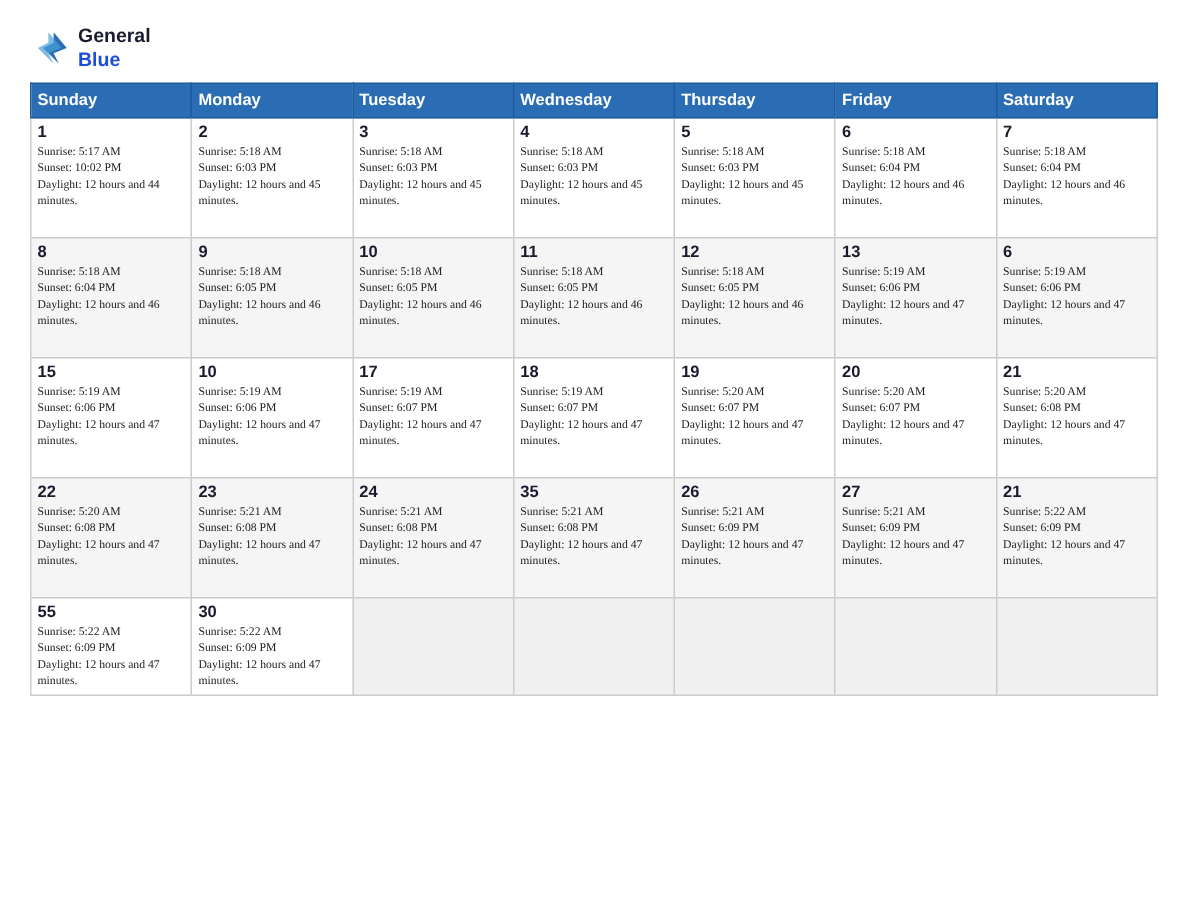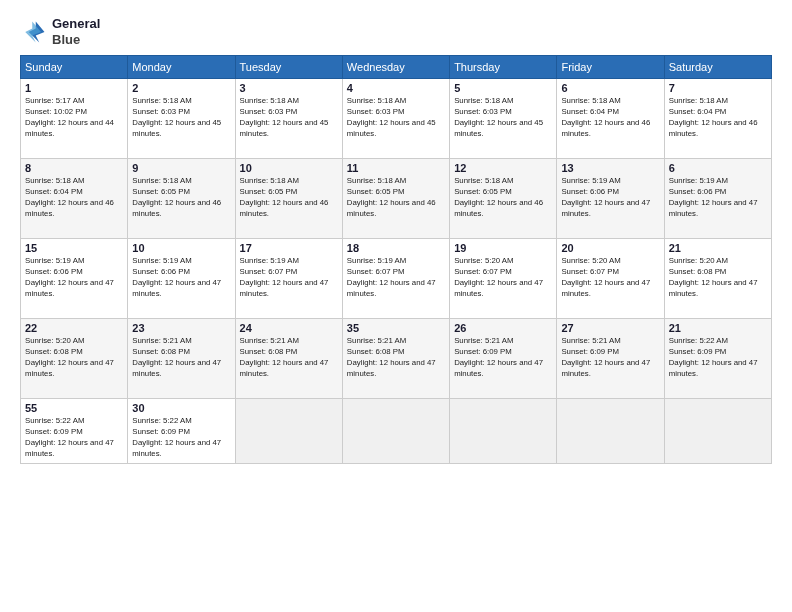--- a/index.html
+++ b/index.html
@@ -26,21 +26,21 @@
       display: flex;
       align-items: center;
       gap: 4px;
     }
     .logo-text {
       font-size: 13px;
       font-weight: bold;
       color: #1a1a2e;
       line-height: 1.2;
     }
-    .logo-blue { color: #404040; }
+    .logo-blue { color: #1d4ed8; }
     .logo-icon {
       width: 28px;
       height: 28px;
     }
     .title-block {
       text-align: right;
     }
     .month-year {
       font-size: 26px;
       font-weight: bold;
@@ -52,21 +52,21 @@
     }
     .calendar-table {
       width: 100%;
       border-collapse: collapse;
       font-size: 8.5px;
     }
     .calendar-table th {
       background: #2a6db5;
       color: #fff;
       font-size: 11px;
-      font-weight: normal;
+      font-weight: bold;
       padding: 5px 4px;
       text-align: left;
       border: 1px solid #1e5a9a;
     }
     .calendar-table td {
       border: 1px solid #ccc;
       vertical-align: top;
       padding: 3px 4px;
       height: 80px;
       background: #fff;
@@ -79,20 +79,21 @@
       font-size: 11px;
       font-weight: bold;
       color: #1a1a2e;
       display: block;
       margin-bottom: 2px;
     }
     .day-info {
       font-size: 7.8px;
       color: #222;
       line-height: 1.4;
+      font-family: Liberation Serif, serif;
     }
     .empty-cell {
       background: #f0f0f0 !important;
     }
     .last-row td {
       height: 60px;
     }
   </style>
 </head>
 <body>

